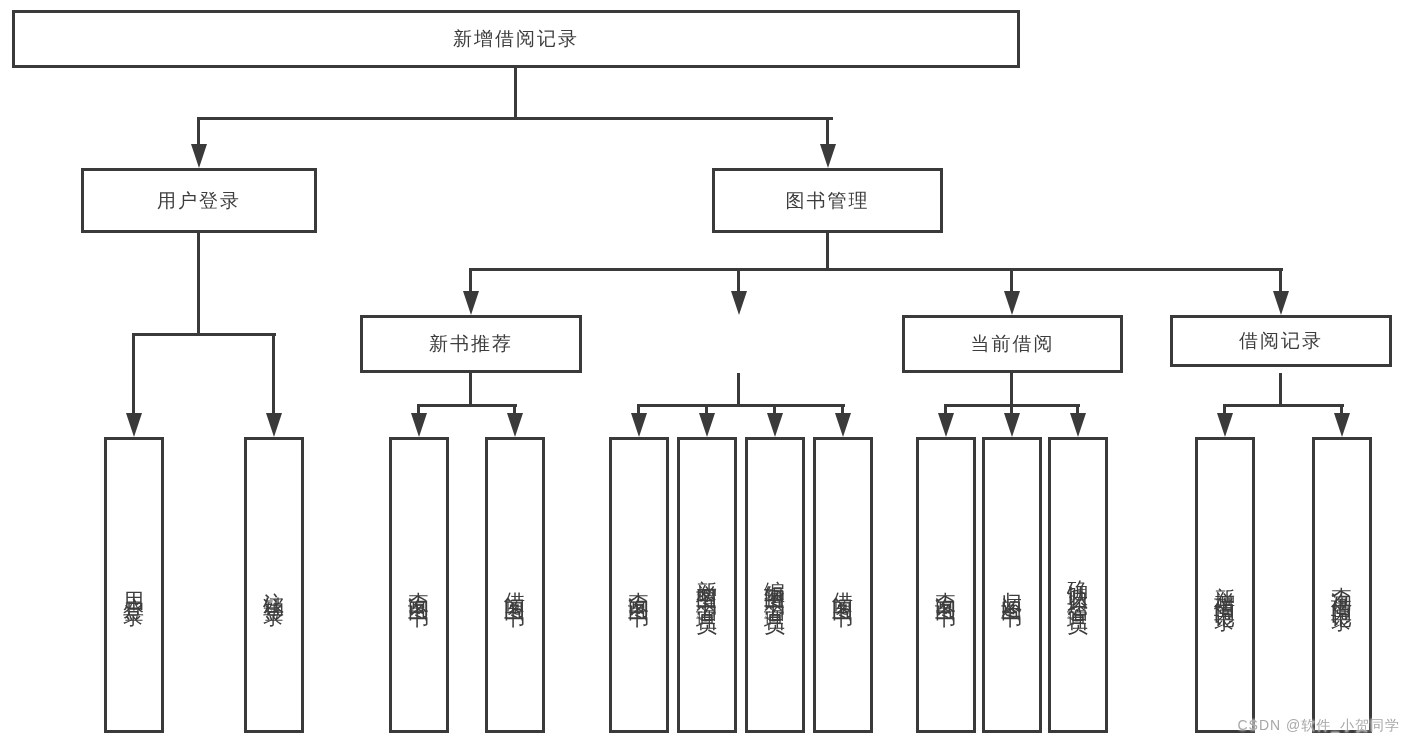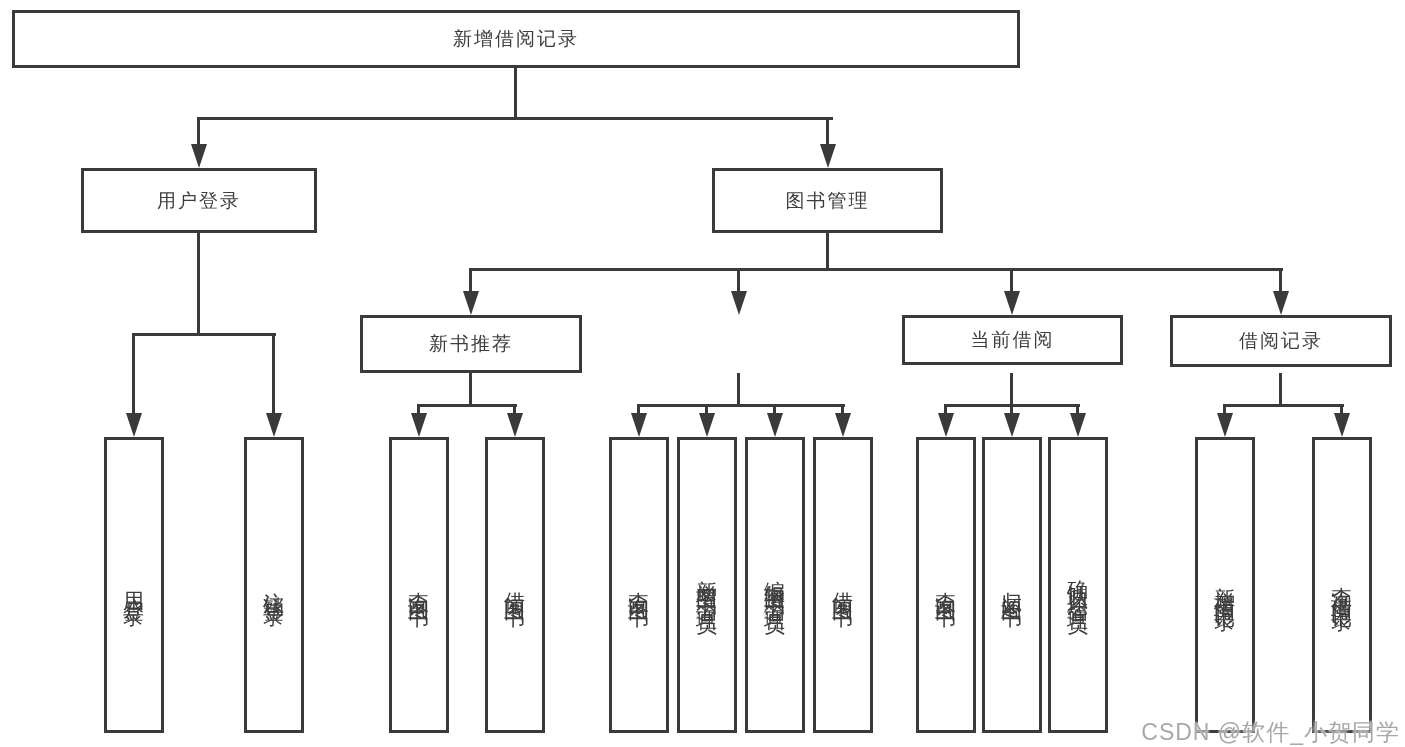--- a/index.html
+++ b/index.html
@@ -24,37 +24,37 @@
   }
   .vline,.stub{position:absolute;width:3px;background:var(--line);}
   .hline{position:absolute;height:3px;background:var(--line);}
   .arrow{
     position:absolute;width:0;height:0;
     border-left:8px solid transparent;border-right:8px solid transparent;
     border-top:24px solid var(--line);
   }
   .watermark{
     position:absolute;top:717px;right:5px;color:var(--watermark);
-    font-size:23px;letter-spacing:1px;z-index:5;
+    font-size:14px;letter-spacing:1px;z-index:5;
     text-shadow:0 0 3px #fff,0 0 3px #fff;
     margin-left:38px;
   }
 </style>
 </head>
 <body>
 
 <div class="canvas">
 
   <div class="box" style="left:12px;top:10px;width:1008px;height:58px;">新增借阅记录</div>
 
   <div class="box" style="left:81px;top:168px;width:236px;height:65px;">用户登录</div>
   <div class="box" style="left:360px;top:315px;width:222px;height:58px;">新书推荐</div>
 
   <div class="box" style="left:712px;top:168px;width:231px;height:65px;">图书管理</div>
-  <div class="box" style="left:902px;top:315px;width:221px;height:50px;">当前借阅</div>
+  <div class="box" style="left:902px;top:315px;width:221px;height:58px;">当前借阅</div>
   <div class="box" style="left:1170px;top:315px;width:222px;height:52px;">借阅记录</div>
 
   <div class="box leaf" style="left:104px;top:437px;width:60px;height:296px;">用户登录</div>
   <div class="box leaf" style="left:244px;top:437px;width:60px;height:296px;">注销登录</div>
 
   <div class="box leaf" style="left:389px;top:437px;width:60px;height:296px;">查询图书</div>
   <div class="box leaf" style="left:485px;top:437px;width:60px;height:296px;">借阅图书</div>
 
   <div class="box leaf" style="left:609px;top:437px;width:60px;height:296px;">查询图书</div>
   <div class="box leaf" style="left:677px;top:437px;width:60px;height:296px;">新增图书（管理员）</div>

